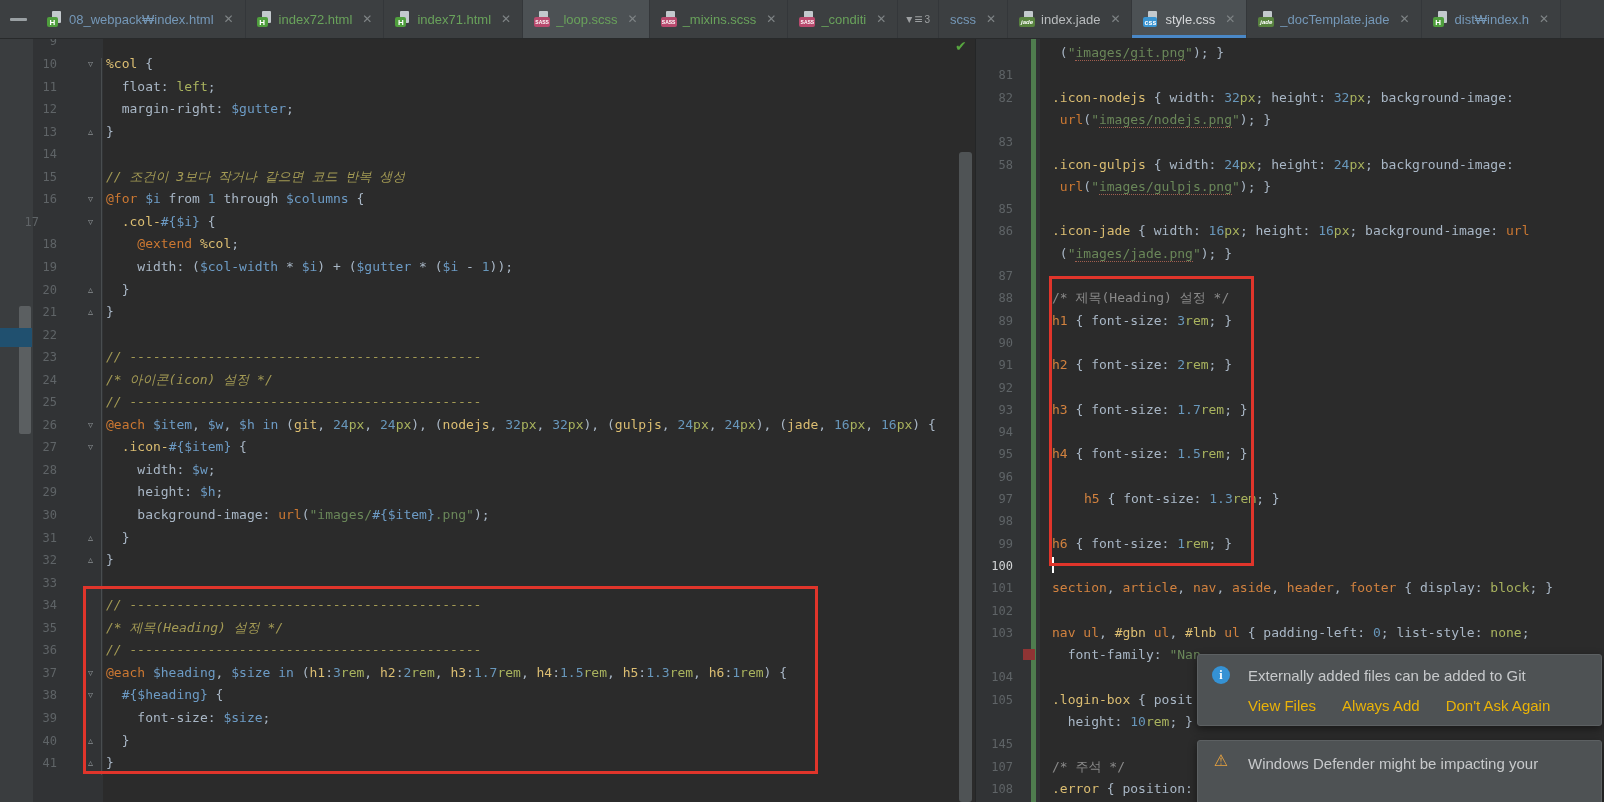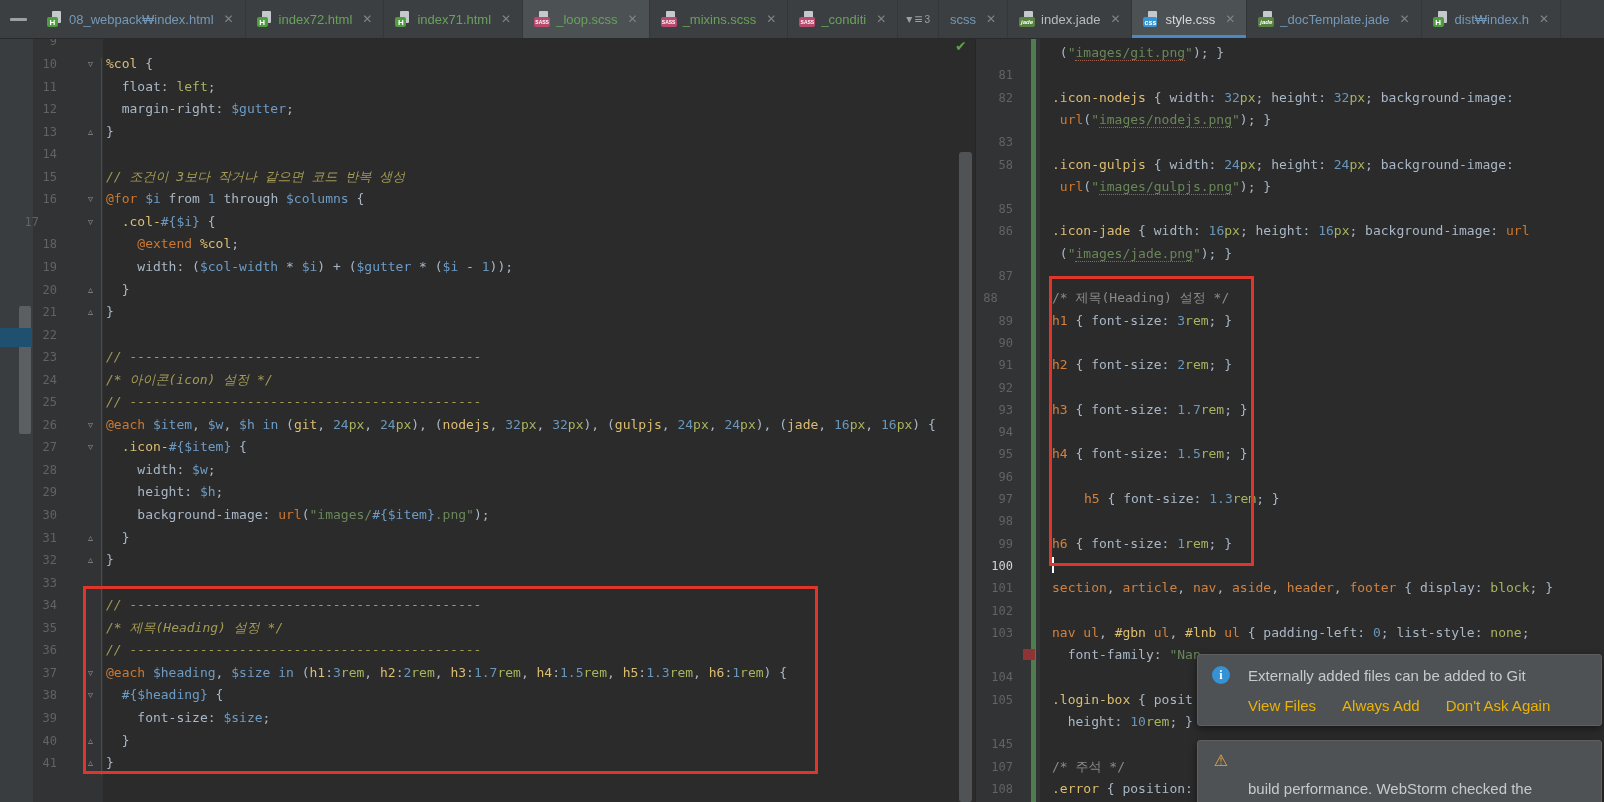--- a/index.html
+++ b/index.html
@@ -281,21 +281,21 @@
       <div class="lnum" style="left: 968px; width: 45px; top: 175.8px;"></div>
       <div class="crow" style="left: 1052px; top: 175.8px; max-width: 548px; overflow: hidden;"><span class="tk-p"> </span><span class="tk-k">url</span><span class="tk-p">(</span><span class="tk-s">"</span><span class="tk-su">images/gulpjs.png</span><span class="tk-s">"</span><span class="tk-p">); }</span></div>
       <div class="lnum" style="left: 968px; width: 45px; top: 198.1px;">85</div>
       <div class="crow" style="left: 1052px; top: 198.1px; max-width: 548px; overflow: hidden;"></div>
       <div class="lnum" style="left: 968px; width: 45px; top: 220.4px;">86</div>
       <div class="crow" style="left: 1052px; top: 220.4px; max-width: 548px; overflow: hidden;"><span class="tk-c">.icon-jade</span><span class="tk-p"> { width: </span><span class="tk-n">16</span><span class="tk-u">px</span><span class="tk-p">; height: </span><span class="tk-n">16</span><span class="tk-u">px</span><span class="tk-p">; background-image: </span><span class="tk-k">url</span></div>
       <div class="lnum" style="left: 968px; width: 45px; top: 242.7px;"></div>
       <div class="crow" style="left: 1052px; top: 242.7px; max-width: 548px; overflow: hidden;"><span class="tk-p"> (</span><span class="tk-s">"</span><span class="tk-su">images/jade.png</span><span class="tk-s">"</span><span class="tk-p">); }</span></div>
       <div class="lnum" style="left: 968px; width: 45px; top: 265px;">87</div>
       <div class="crow" style="left: 1052px; top: 265px; max-width: 548px; overflow: hidden;"></div>
-      <div class="lnum" style="left: 968px; width: 45px; top: 287.3px; text-align: center;">88</div>
+      <div class="lnum" style="left: 968px; width: 45px; top: 287.3px;">88</div>
       <div class="crow" style="left: 1052px; top: 287.3px; max-width: 548px; overflow: hidden;"><span class="tk-cg">/* 제목(Heading) 설정 */</span></div>
       <div class="lnum" style="left: 968px; width: 45px; top: 309.6px;">89</div>
       <div class="crow" style="left: 1052px; top: 309.6px; max-width: 548px; overflow: hidden;"><span class="tk-t">h1</span><span class="tk-p"> { font-size: </span><span class="tk-n">3</span><span class="tk-u">rem</span><span class="tk-p">; }</span></div>
       <div class="lnum" style="left: 968px; width: 45px; top: 331.9px;">90</div>
       <div class="crow" style="left: 1052px; top: 331.9px; max-width: 548px; overflow: hidden;"></div>
       <div class="lnum" style="left: 968px; width: 45px; top: 354.2px;">91</div>
       <div class="crow" style="left: 1052px; top: 354.2px; max-width: 548px; overflow: hidden;"><span class="tk-t">h2</span><span class="tk-p"> { font-size: </span><span class="tk-n">2</span><span class="tk-u">rem</span><span class="tk-p">; }</span></div>
       <div class="lnum" style="left: 968px; width: 45px; top: 376.5px;">92</div>
       <div class="crow" style="left: 1052px; top: 376.5px; max-width: 548px; overflow: hidden;"></div>
       <div class="lnum" style="left: 968px; width: 45px; top: 398.8px;">93</div>
@@ -344,16 +344,16 @@
     <div class="nicon iinfo">i</div>
     <div class="ntitle">Externally added files can be added to Git</div>
     <div class="nlinks">
         <a>View Files</a>
         <a>Always Add</a>
         <a>Don't Ask Again</a>
       </div>
   </div>
   <div class="note note2">
     <div class="nicon iwarn">⚠</div>
-    <div class="nl2">build performance. WebStorm checked the</div>
+    <div class="nl1">Windows Defender might be impacting your</div>
   </div>
 
 </div>
 
 </body></html>

